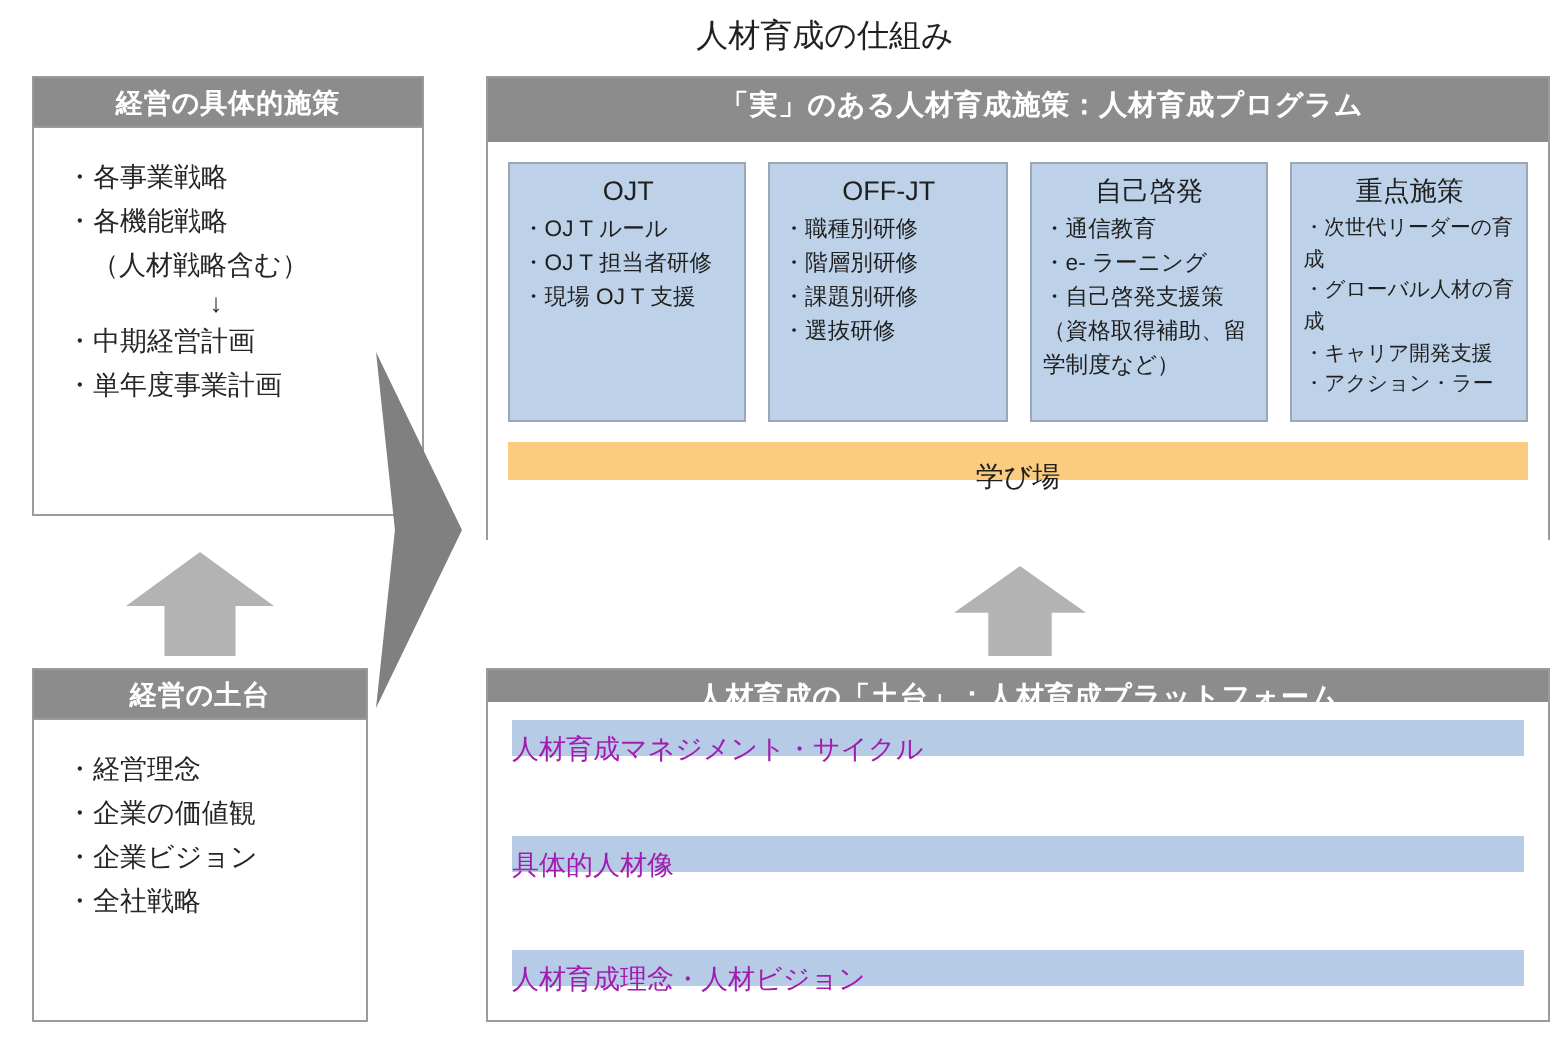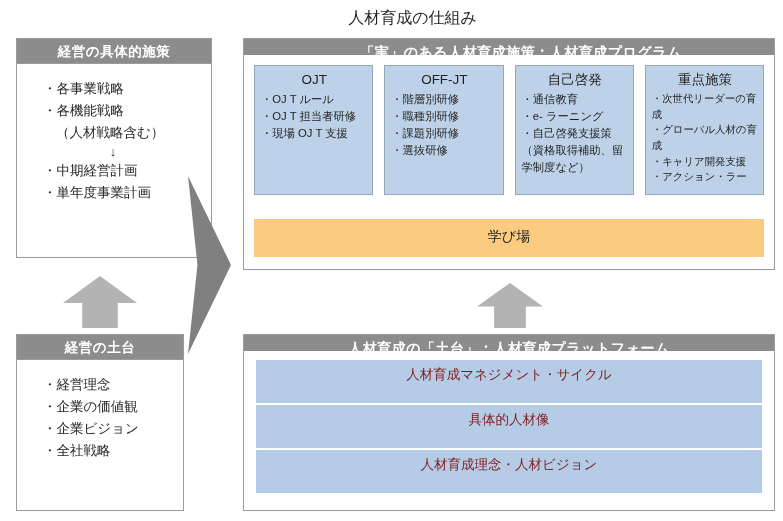--- a/index.html
+++ b/index.html
@@ -48,21 +48,21 @@
   .left-head {
     height: 25px;
     line-height: 25px;
     font-size: 13.5px;
     border: 1px solid #9b9b9b;
     border-bottom: none;
   }
   .left-body {
     height: calc(100% - 25px);
     border: 1px solid #9b9b9b;
-    padding: 14px 6px 6px 26px;
+    padding: 14px 6px 6px 16px;
   }
   .left-list {
     margin: 0;
     padding: 0;
     list-style: none;
     font-size: 13.5px;
     line-height: 1.62;
     color: #262626;
   }
   .left-list li.indent { padding-left: 13px; }
@@ -71,21 +71,21 @@
     padding-right: 22px;
     line-height: 1.25;
     font-size: 13px;
   }
 
   
   #panel-program {
     left: 243px; top: 38px; width: 532px; height: 232px;
   }
   #panel-program > .panel-header {
-    height: 16px; line-height: 26px; font-size: 14px; padding-left: 24px;
+    height: 32px; line-height: 26px; font-size: 14px; padding-left: 24px;
   }
   #panel-program > .panel-body {
     height: 206px;
     padding: 10px 10px 9px 10px;
   }
   .program-columns {
     display: flex;
     gap: 11px;
     height: 130px;
   }
@@ -107,22 +107,22 @@
   .prog-list {
     margin: 0; padding: 0;
     list-style: none;
     font-size: 11.3px;
     line-height: 1.5;
     color: #1f1f1f;
   }
   .prog-list.small { font-size: 10.4px; }
 
   .learning-bar {
-    margin-top: 24px;
-    height: 38px;
+    margin-top: 10px;
+    height: 19px;
     line-height: 35px;
     background: #fbcb7f;
     text-align: center;
     font-size: 14px;
     color: #1f1f1f;
   }
 
   
   #panel-platform {
     left: 243px; top: 334px; width: 532px; height: 177px;
@@ -131,26 +131,25 @@
     height: 16px; line-height: 26px; font-size: 14px;
   }
   #panel-platform > .panel-body {
     height: 151px;
     padding: 9px 12px 9px 12px;
     display: flex;
     flex-direction: column;
     justify-content: space-between;
   }
   .platform-bar {
-    height: 43px;
+    height: 18px;
     line-height: 30px;
     background: #b6cce6;
-    text-align: center;
-    font-size: 13.5px;
-    color: #7f1d1d;
+    font-size: 13.5px;
+    color: #a21caf;
   }
 
   
   .arrow-up {
     position: absolute;
     background: #b3b3b3;
   }
   #arrow-up-left  { left: 63px;  top: 276px; width: 74px;  height: 52px; }
   #arrow-up-right { left: 477px; top: 283px; width: 66px;  height: 45px; }
   .arrow-up {
@@ -220,22 +219,22 @@
         <ul class="prog-list">
           <li>・OJ T ルール</li>
           <li>・OJ T 担当者研修</li>
           <li>・現場 OJ T 支援</li>
         </ul>
       </div>
 
       <div class="prog-box">
         <div class="prog-title">OFF-JT</div>
         <ul class="prog-list">
+          <li>・職種別研修</li>
           <li>・階層別研修</li>
-          <li>・職種別研修</li>
           <li>・課題別研修</li>
           <li>・選抜研修</li>
         </ul>
       </div>
 
       <div class="prog-box">
         <div class="prog-title">自己啓発</div>
         <ul class="prog-list">
           <li>・通信教育</li>
           <li>・e- ラーニング</li>

